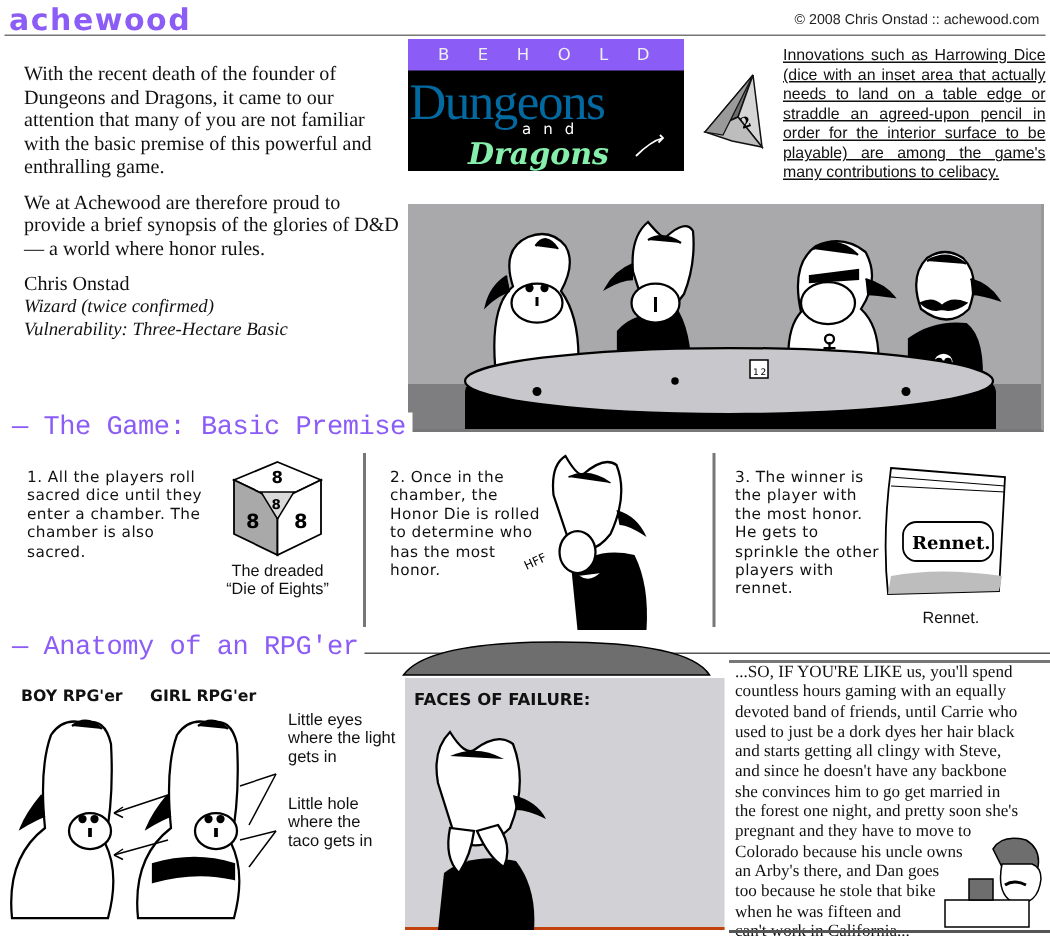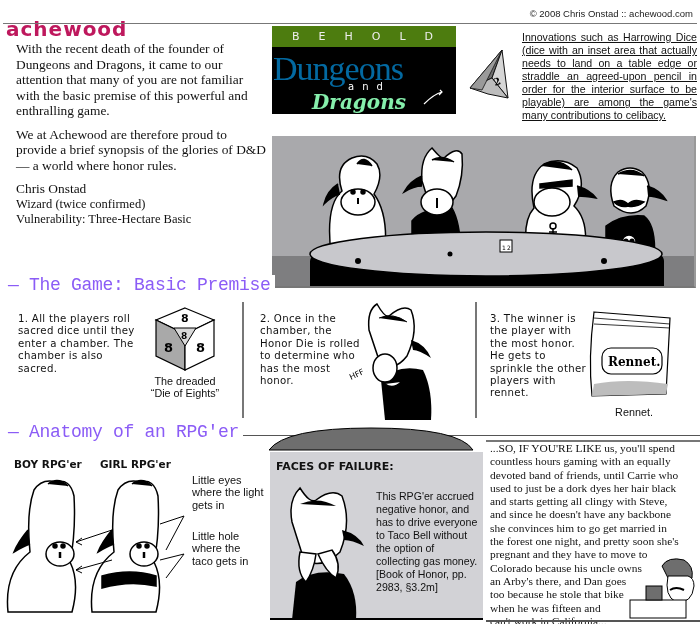--- a/index.html
+++ b/index.html
@@ -1,31 +1,31 @@
 <!DOCTYPE html>
 <html><head>
 <meta charset="utf-8">
 <style>
   * { box-sizing: border-box; margin: 0; padding: 0; }
   body { width: 700px; height: 624px; background: #fff; position: relative; overflow: hidden; font-family: "Liberation Serif", serif; color: #111; }
   .abs { position: absolute; }
 
   
-  .logo { left: 6px; top: 1px; font-family: "DejaVu Sans", sans-serif; font-weight: 900; font-size: 20px; letter-spacing: 1px; color: #be185d; margin-top: 16px; }
+  .logo { left: 6px; top: 1px; font-family: "DejaVu Sans", sans-serif; font-weight: 900; font-size: 20px; letter-spacing: 1px; color: #8b5cf6; }
   .copyright { right: 7px; top: 8px; font-family: "Liberation Sans", sans-serif; font-size: 9.5px; color: #222; }
   .header-rule { left: 3px; right: 3px; top: 23px; height: 1px; background: #777; }
 
   
   .letter { left: 16px; top: 41px; width: 250px; font-size: 13.4px; line-height: 15.5px; }
   .letter p { margin-bottom: 8px; }
-  .letter .sig-role { font-size: 12.5px; }
+  .letter .sig-role { font-style: italic; font-size: 12.5px; }
 
   
   .title-box { left: 272px; top: 26px; width: 184px; height: 88px; background: #000; }
-  .title-behold { position: absolute; left: 0; top: 0; width: 184px; height: 21px; background: #4d7c0f; color: #eee; font-family: "DejaVu Sans", sans-serif; font-size: 11px; letter-spacing: 19px; text-align: center; line-height: 21px; padding-left: 16px; }
+  .title-behold { position: absolute; left: 0; top: 0; width: 184px; height: 21px; background: #8b5cf6; color: #eee; font-family: "DejaVu Sans", sans-serif; font-size: 11px; letter-spacing: 19px; text-align: center; line-height: 21px; padding-left: 16px; }
   .title-dungeons { position: absolute; left: 1px; top: 26px; color: #0369a1; font-family: Liberation Serif, serif; font-size: 34px; line-height: 34px; letter-spacing: -1px; }
   .title-and { position: absolute; left: 76px; top: 55px; color: #fff; font-family: "DejaVu Sans", sans-serif; font-size: 10px; letter-spacing: 8px; }
   .title-dragons { position: absolute; left: 40px; top: 66px; color: #86efac; font-family: "DejaVu Serif", serif; font-style: italic; font-weight: bold; font-size: 20px; line-height: 20px; }
 
   .dice-harrow { left: 462px; top: 48px; width: 56px; height: 60px; }
   .innov-text { left: 522px; top: 31px; width: 175px; font-family: "Liberation Sans", sans-serif; font-size: 10.6px; line-height: 13px; text-align: justify; text-decoration: underline; }
 
   
   .scene { left: 272px; top: 136px; width: 424px; height: 152px; background: #a9a9ac; border-bottom: 2px solid #777; border-right: 2px solid #999; overflow: hidden; }
   .scene-floor { position: absolute; left: 0; top: 120px; width: 100%; height: 40px; background: #7e7e80; }
@@ -36,21 +36,21 @@
 
   
   .bold-text { font-family: "DejaVu Sans", sans-serif; font-weight: normal; font-size: 10.2px; line-height: 12.4px; letter-spacing: 0.3px; }
   .caption { font-family: "Liberation Sans", sans-serif; font-size: 10.8px; line-height: 12px; text-align: center; }
   .vdiv { width: 2px; background: #777; }
 
   
   .label-bold { font-family: "DejaVu Sans", sans-serif; font-weight: 900; font-size: 10.5px; }
   .anat-note { font-family: "Liberation Sans", sans-serif; font-size: 11px; line-height: 12.4px; }
 
-  .failure { left: 270px; top: 452px; width: 213px; height: 168px; background: #d2d2d6; border-bottom: 2px solid #000000; }
+  .failure { left: 270px; top: 452px; width: 213px; height: 168px; background: #d2d2d6; border-bottom: 2px solid #c2410c; }
   .failure-title { position: absolute; left: 6px; top: 8px; font-family: "DejaVu Sans", sans-serif; font-weight: 900; font-size: 11px; }
   .failure-text { position: absolute; left: 106px; top: 38px; width: 104px; font-family: "Liberation Sans", sans-serif; font-size: 10.6px; line-height: 13px; }
 
   .story { left: 490px; top: 442px; width: 206px; font-family: "Liberation Serif", serif; font-size: 11.4px; line-height: 13.3px; }
 </style>
 </head>
 <body>
 
 <div class="abs logo">achewood</div>
 <div class="abs copyright">© 2008 Chris Onstad :: achewood.com</div>
@@ -238,21 +238,20 @@
 <div class="abs failure">
   <div class="failure-title">FACES OF FAILURE:</div>
   <svg class="abs" style="left:4px;top:30px" width="100" height="138" viewBox="0 0 100 138">
     <path d="M18 138 L22 100 Q40 86 70 92 Q84 110 82 138 Z" fill="#000"></path>
     <path d="M18 40 Q14 18 26 6 Q36 22 42 18 Q58 6 68 14 Q78 40 66 70 Q48 88 30 78 Z" fill="#fff" stroke="#000" stroke-width="1.5"></path>
     <path d="M26 22 Q44 14 62 24" fill="#000"></path>
     <path d="M68 48 Q84 52 90 64 Q78 58 70 58" fill="#000"></path>
     <path d="M26 70 Q22 90 32 100 Q40 88 42 72 Z" fill="#fff" stroke="#000" stroke-width="1.5"></path>
     <path d="M44 72 Q52 90 62 96 Q68 82 58 68 Z" fill="#fff" stroke="#000" stroke-width="1.5"></path>
   </svg>
-  <div class="failure-text">This RPG'er accrued negative honor, and has to drive everyone to Taco Bell without the option of collecting gas money. [Book of Honor, pp. 2983, §3.2m]</div>
 </div>
 
 <div class="abs story">
   <div>...SO, IF YOU'RE LIKE us, you'll spend</div>
   <div>countless hours gaming with an equally</div>
   <div>devoted band of friends, until Carrie who</div>
   <div>used to just be a dork dyes her hair black</div>
   <div>and starts getting all clingy with Steve,</div>
   <div>and since he doesn't have any backbone</div>
   <div>she convinces him to go get married in</div>

